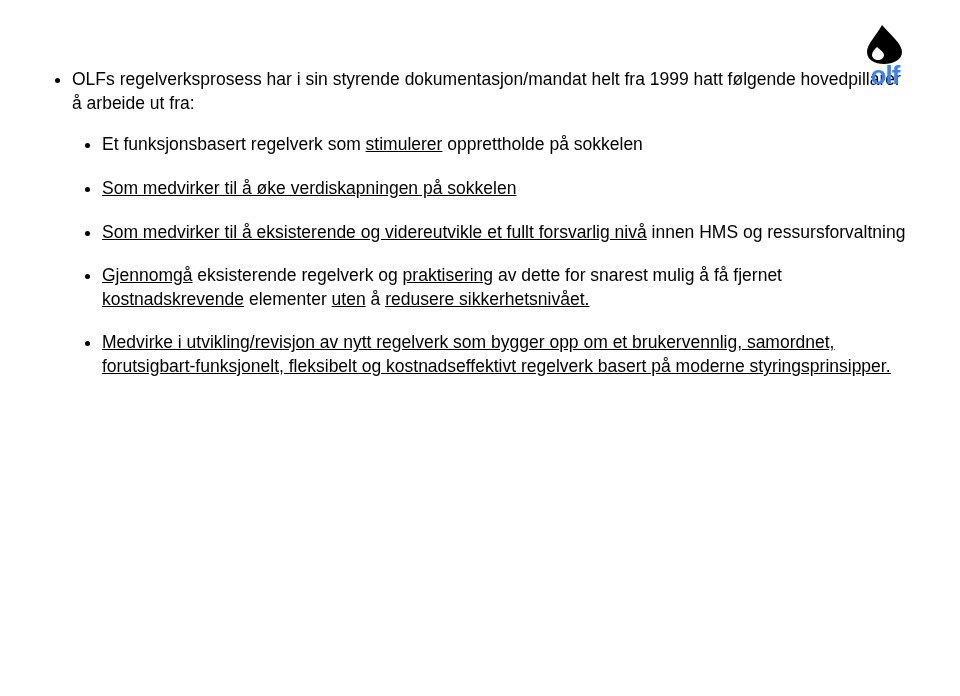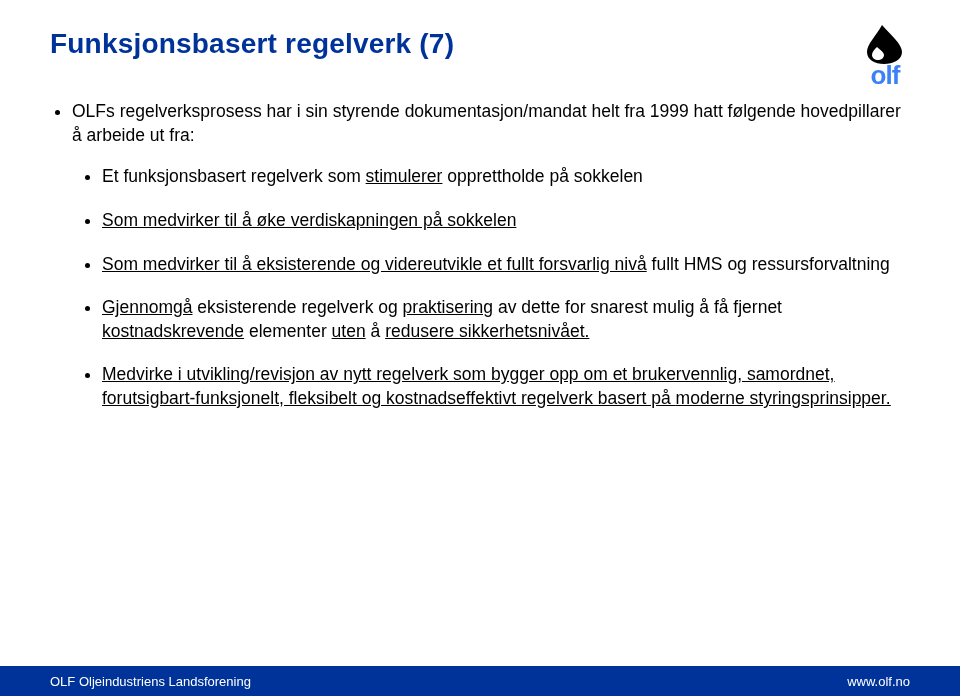--- a/index.html
+++ b/index.html
@@ -24,44 +24,39 @@
 
 <div class="slide">
   <div class="logo">
     <svg width="50" height="44" viewBox="0 0 50 44">
       <path d="M22 3 C 30 12, 42 22, 42 30 C 42 38, 33 42, 24 42 C 15 42, 7 38, 7 30 C 7 22, 16 14, 22 3 Z" fill="#000"></path>
       <path d="M17 25 C 14 28, 12 30, 12 33 C 12 36, 15 38, 18 38 C 21 38, 24 36, 24 33 C 24 30, 20 28, 17 25 Z" fill="#fff"></path>
     </svg>
     <div class="logo-text">olf</div>
   </div>
 
-  <h1 class="title">Funksjonsbasert regelverk (7)</h1>
 
   <div class="content">
     <ul class="top">
       <li>
         <span>OLFs regelverksprosess har i sin styrende dokumentasjon/mandat helt fra 1999 hatt følgende hovedpillarer å arbeide ut fra:</span>
         <ul class="sub">
           <li>
             <span>Et funksjonsbasert regelverk som </span><span class="u">stimulerer</span><span> opprettholde på sokkelen</span>
           </li>
           <li>
             <span class="u">Som medvirker til å øke verdiskapningen på sokkelen</span>
           </li>
           <li>
-            <span class="u">Som medvirker til å eksisterende og videreutvikle et fullt forsvarlig nivå</span><span> fullt HMS og ressursforvaltning</span>
+            <span class="u">Som medvirker til å eksisterende og videreutvikle et fullt forsvarlig nivå</span><span> innen HMS og ressursforvaltning</span>
           </li>
           <li>
             <span class="u">Gjennomgå</span><span> eksisterende regelverk og </span><span class="u">praktisering</span><span> av dette for snarest mulig å få fjernet </span><span class="u">kostnadskrevende</span><span> elementer </span><span class="u">uten</span><span> å </span><span class="u">redusere sikkerhetsnivået.</span><span></span>
           </li>
           <li>
             <span>Medvirke i utvikling/revisjon av nytt regelverk som bygger opp om et </span><span class="u">brukervennlig, samordnet, forutsigbart-funksjonelt, fleksibelt og kostnadseffektivt</span><span> regelverk basert på </span><span class="u">moderne styringsprinsipper.</span><span></span>
           </li>
         </ul>
       </li>
     </ul>
   </div>
 
-  <div class="footer">
-    <span>OLF Oljeindustriens Landsforening</span>
-    <span class="footer-link">www.olf.no</span>
-  </div>
 </div>
 
 </body></html>

